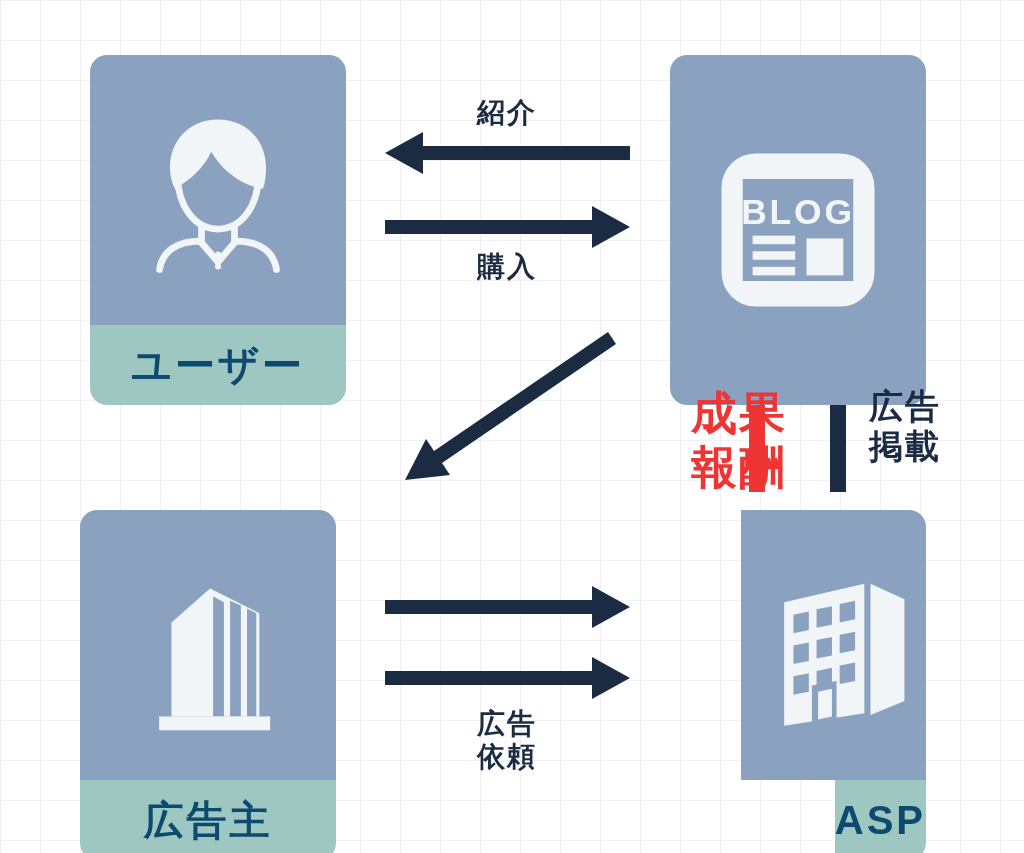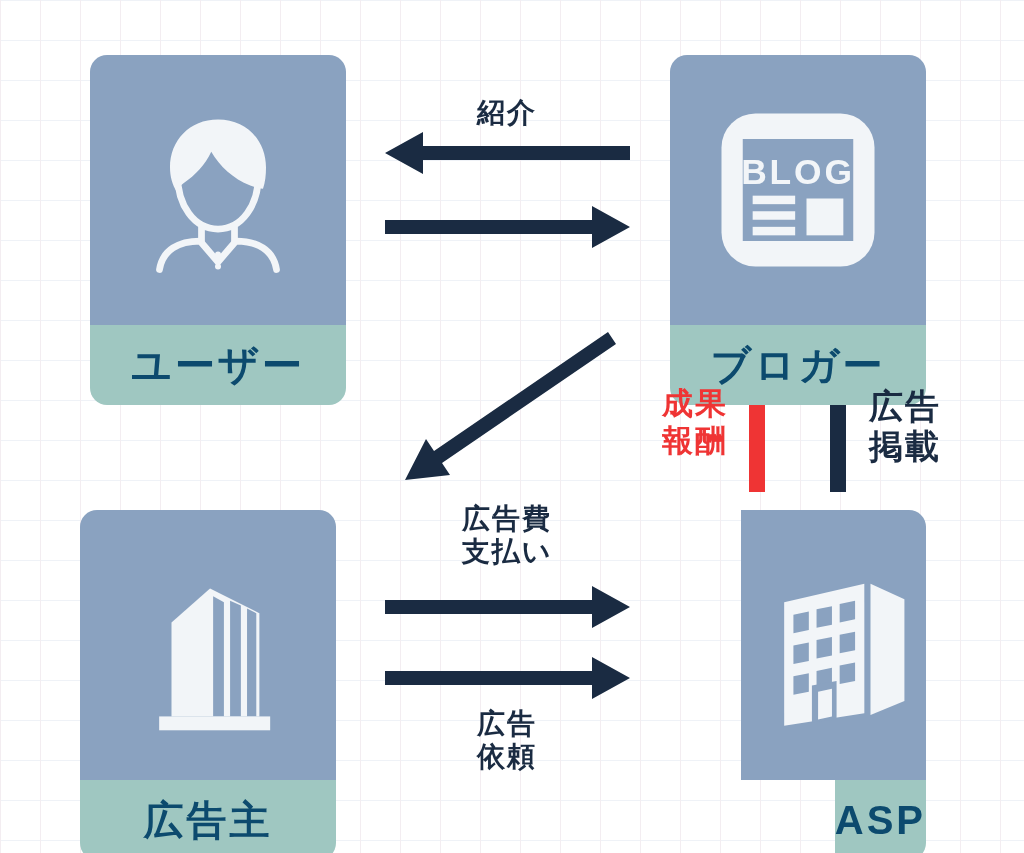--- a/index.html
+++ b/index.html
@@ -27,21 +27,21 @@
   .pos-asp{left:670px;top:510px;align-items:flex-end;}
   .arrow-svg{position:absolute;left:0;top:0;}
   .arrow-label{
     position:absolute;color:#1a2b42;font-weight:bold;font-size:28px;
     text-align:center;white-space:pre-line;line-height:1.18;letter-spacing:2px;
   }
   .lbl-referral{left:397px;top:96px;width:220px;}
   .lbl-purchase{left:397px;top:250px;width:220px;}
   .lbl-adfee{left:397px;top:502px;width:220px;}
   .lbl-adrequest{left:397px;top:707px;width:220px;}
-  .lbl-reward{left:640px;top:386px;width:110px;font-size:31px;color:#ef3434;}
+  .lbl-reward{left:640px;top:386px;width:110px;font-size:46px;color:#ef3434;padding-left:44px;}
   .lbl-publish{left:850px;top:386px;width:110px;font-size:34px;}
   .blog-text{font-weight:bold;letter-spacing:2px;font-family:"Liberation Sans",sans-serif;}
 </style>
 </head>
 <body>
 
 <div class="canvas">
 
   <svg class="arrow-svg" width="1024" height="853" viewBox="0 0 1024 853">
     <polygon fill="#1a2b42" points="630,146 423,146 423,132 385,153 423,174 423,160 630,160"></polygon>
@@ -72,21 +72,20 @@
       <svg width="170" height="170" viewBox="0 0 120 120">
         <rect x="6" y="6" width="108" height="108" rx="24" fill="#f2f5f8"></rect>
         <rect x="21" y="24" width="78" height="72" fill="#8aa2c0"></rect>
         <text class="blog-text" x="60" y="56" font-size="25" fill="#f2f5f8" text-anchor="middle">BLOG</text>
         <rect x="28" y="64" width="30" height="6" fill="#f2f5f8"></rect>
         <rect x="28" y="75" width="30" height="6" fill="#f2f5f8"></rect>
         <rect x="28" y="86" width="30" height="6" fill="#f2f5f8"></rect>
         <rect x="66" y="66" width="26" height="26" fill="#f2f5f8"></rect>
       </svg>
     </div>
-    <div class="card-strip">ブロガー</div>
   </div>
 
   <div class="card pos-advertiser">
     <div class="card-body">
       <svg width="185" height="185" viewBox="0 0 120 120">
         <polygon points="36,106 36,45 61,23 93,39 93,106" fill="#f2f5f8"></polygon>
         <polygon points="63,28 70,32 70,106 63,106" fill="#8aa2c0"></polygon>
         <polygon points="74,31 81,34 81,106 74,106" fill="#8aa2c0"></polygon>
         <polygon points="85,36 91,39 91,106 85,106" fill="#8aa2c0"></polygon>
         <rect x="28" y="106" width="72" height="9" fill="#f2f5f8"></rect>
@@ -110,22 +109,21 @@
         <polygon points="49,76.5 59,74.5 59,86.5 49,88.5" fill="#8aa2c0"></polygon>
         <polygon points="64,73 74,71 74,83 64,85" fill="#8aa2c0"></polygon>
         <polygon points="46,86 62,83 62,108 46,110" fill="#8aa2c0"></polygon>
         <polygon points="50,90 59,88 59,106 50,108" fill="#f2f5f8"></polygon>
       </svg>
     </div>
     <div class="card-strip">ASP</div>
   </div>
 
   <div class="arrow-label lbl-referral">紹介</div>
+  <div class="arrow-label lbl-purchase">購入</div>
   <div class="arrow-label lbl-reward">成果
 報酬</div>
   <div class="arrow-label lbl-publish">広告
 掲載</div>
-  <div class="arrow-label lbl-adfee">広告費
-支払い</div>
   <div class="arrow-label lbl-adrequest">広告
 依頼</div>
 
 </div>
 
 </body></html>

